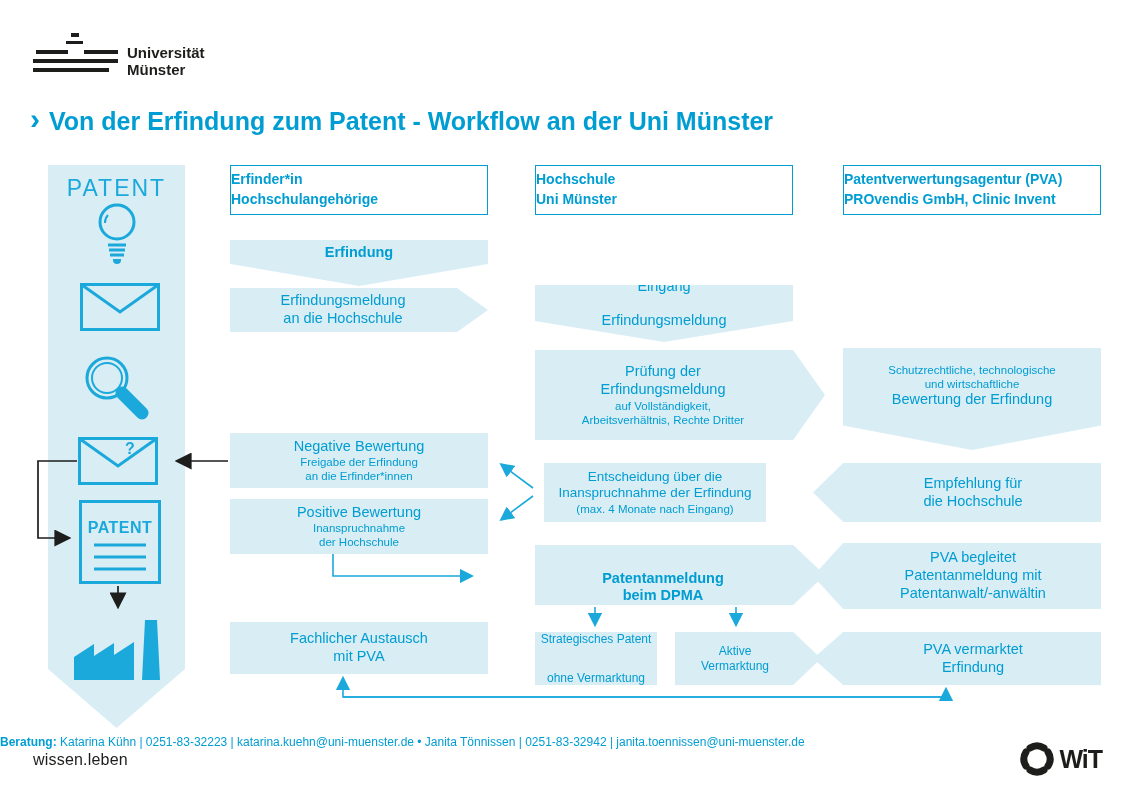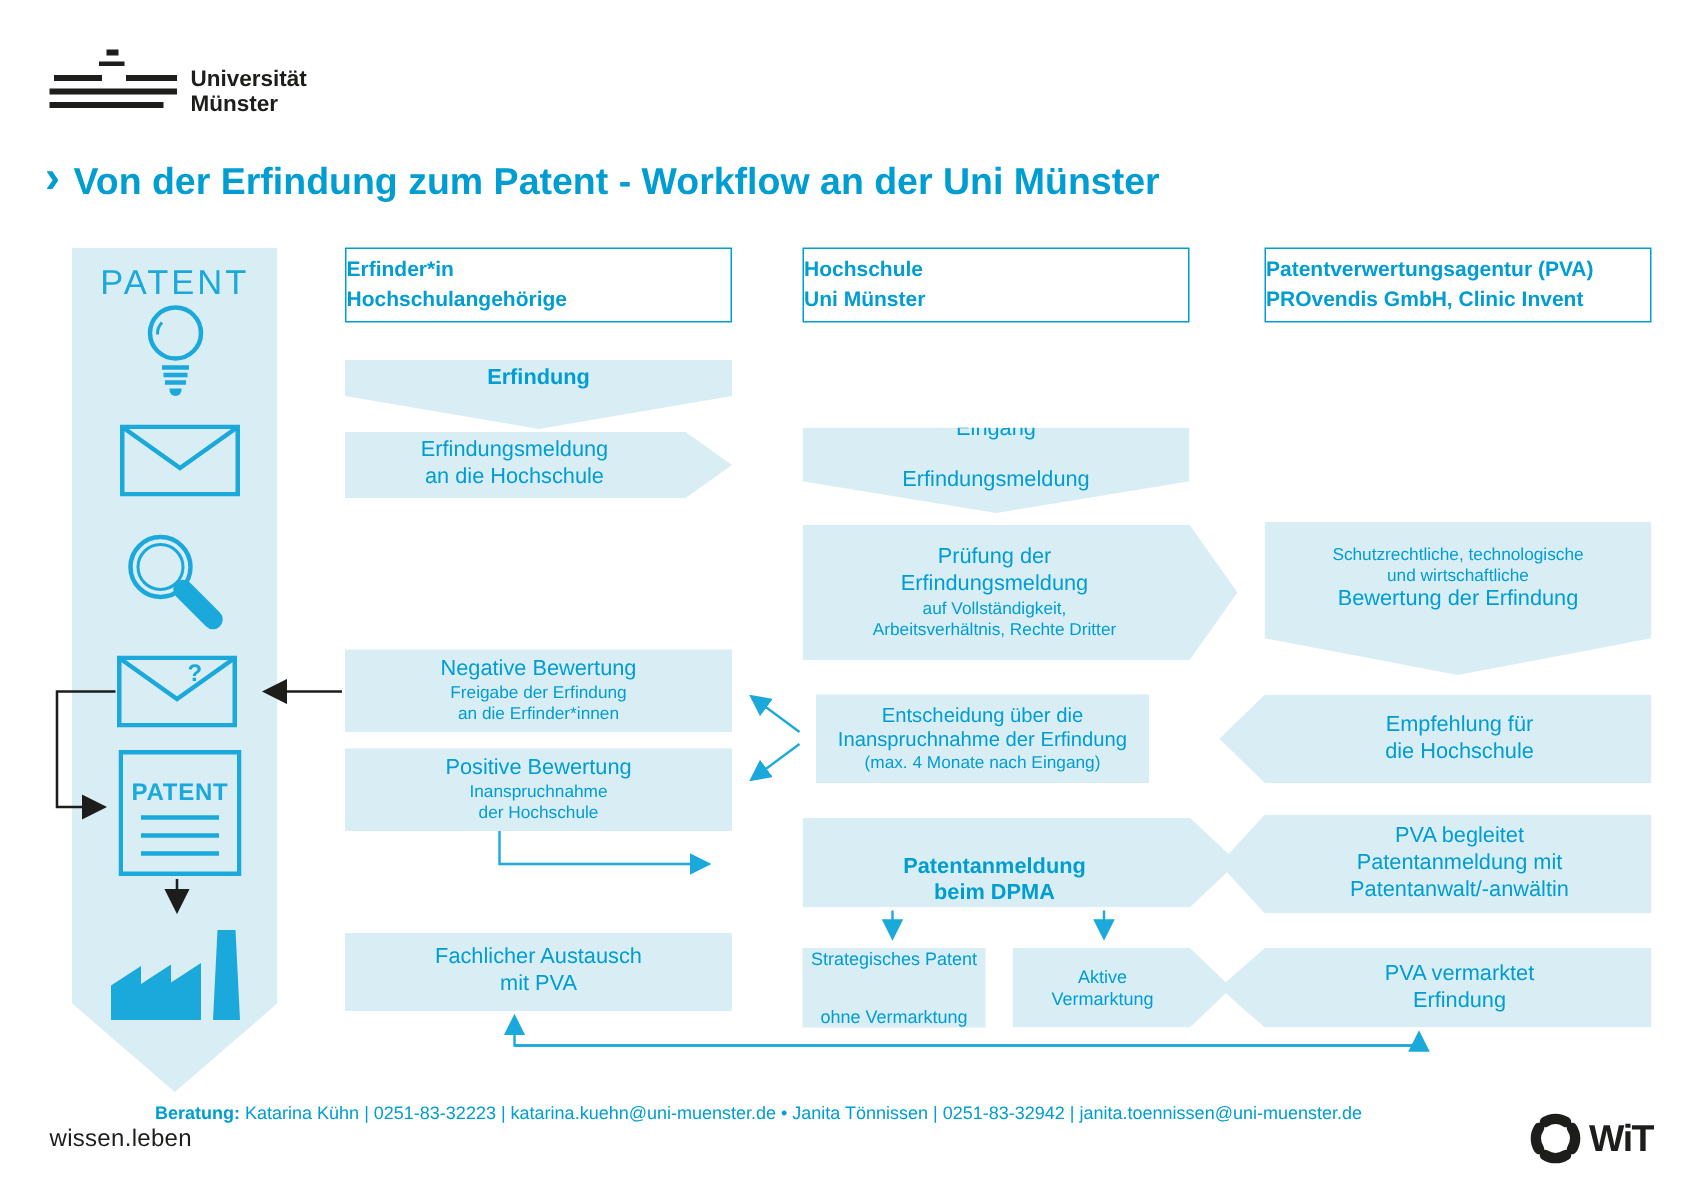--- a/index.html
+++ b/index.html
@@ -36,21 +36,21 @@
   .sub{font-size:11.5px;}
   .bold{font-weight:bold;}
   .small{font-size:12px;}
   .arrow-r{clip-path:polygon(0 0,88% 0,100% 50%,88% 100%,0 100%);padding-right:32px;}
   .arrow-r89{clip-path:polygon(0 0,89% 0,100% 50%,89% 100%,0 100%);padding-right:34px;}
   .arrow-l{clip-path:polygon(10.5% 0,100% 0,100% 100%,10.5% 100%,0 50%);padding-left:32px;}
   .chev-b52{clip-path:polygon(0 0,100% 0,100% 52%,50% 100%,0 52%);padding-bottom:20px;}
   .chev-b63{clip-path:polygon(0 0,100% 0,100% 63%,50% 100%,0 63%);padding-bottom:20px;}
   .chev-b76{clip-path:polygon(0 0,100% 0,100% 76%,50% 100%,0 76%);padding-bottom:26px;}
   
-  .footer{position:absolute;left:0;top:735px;width:908px;text-align:right;color:var(--cyan);
+  .footer{position:absolute;left:0;top:735px;width:908px;text-align:left;color:var(--cyan);
           font-size:12px;}
   .wissen{position:absolute;left:33px;top:751px;color:var(--ink);font-size:16px;letter-spacing:.2px;}
   .wit{position:absolute;right:30px;top:742px;display:flex;align-items:center;color:var(--ink);}
   .wit-text{font-size:25px;font-weight:bold;margin-left:5px;letter-spacing:-1px;}
   svg{display:block;}
   #connectors{position:absolute;left:0;top:0;pointer-events:none;}
 </style>
 </head>
 <body>
 

